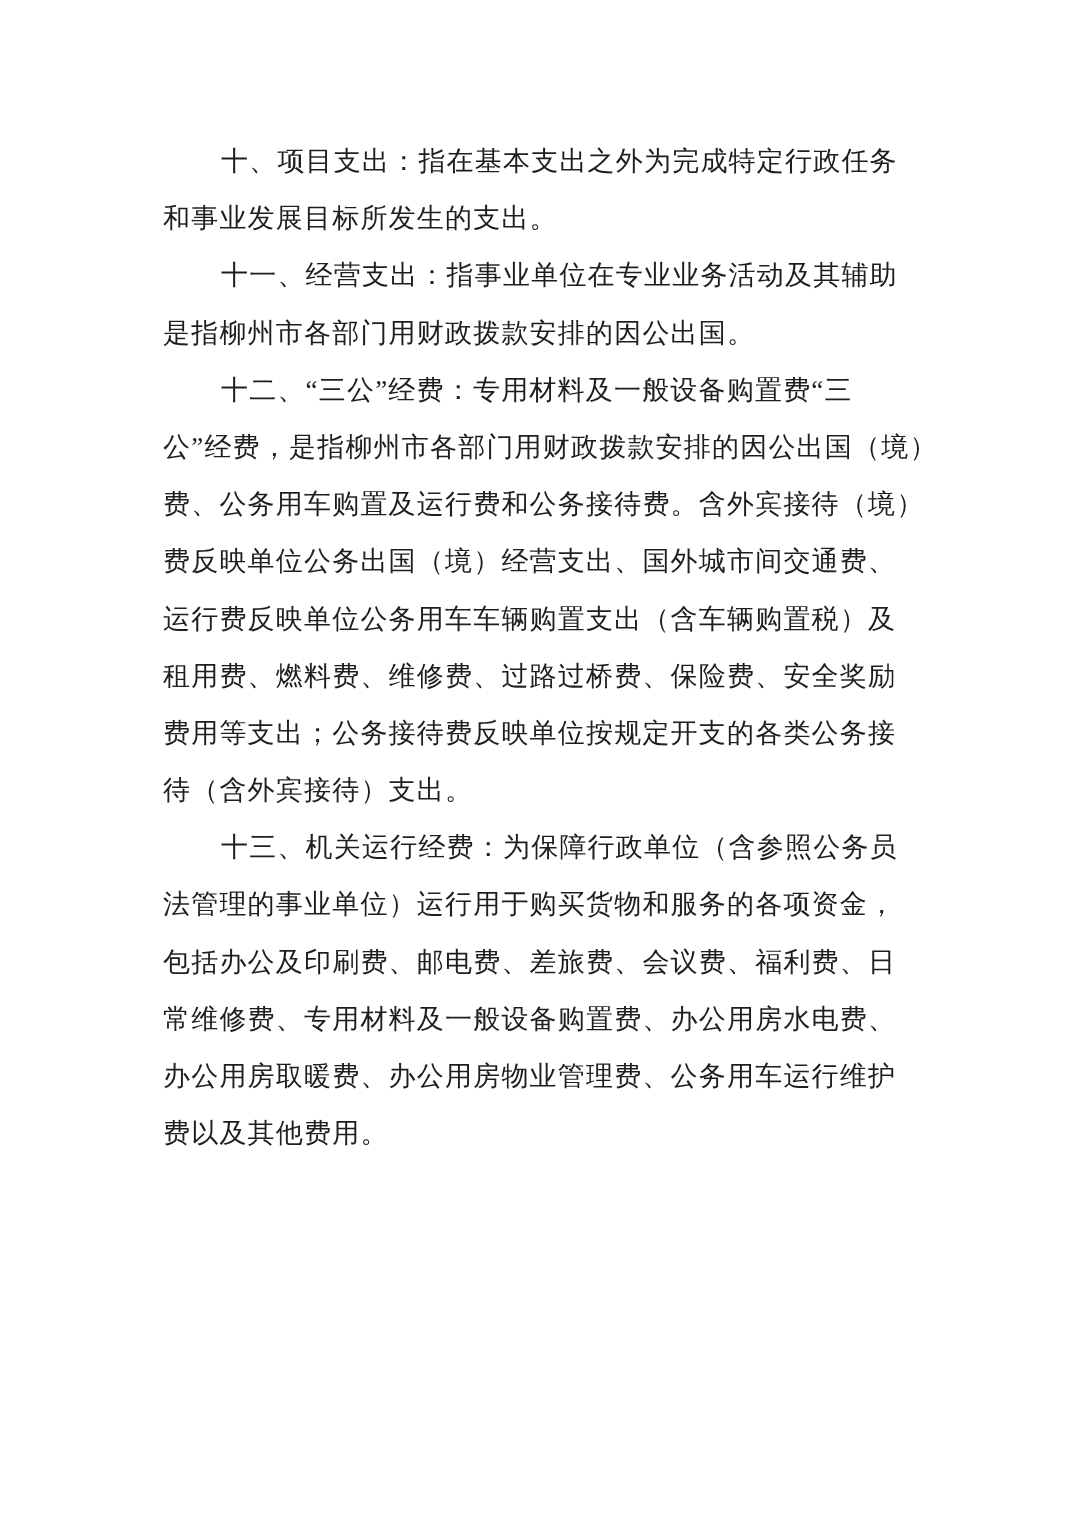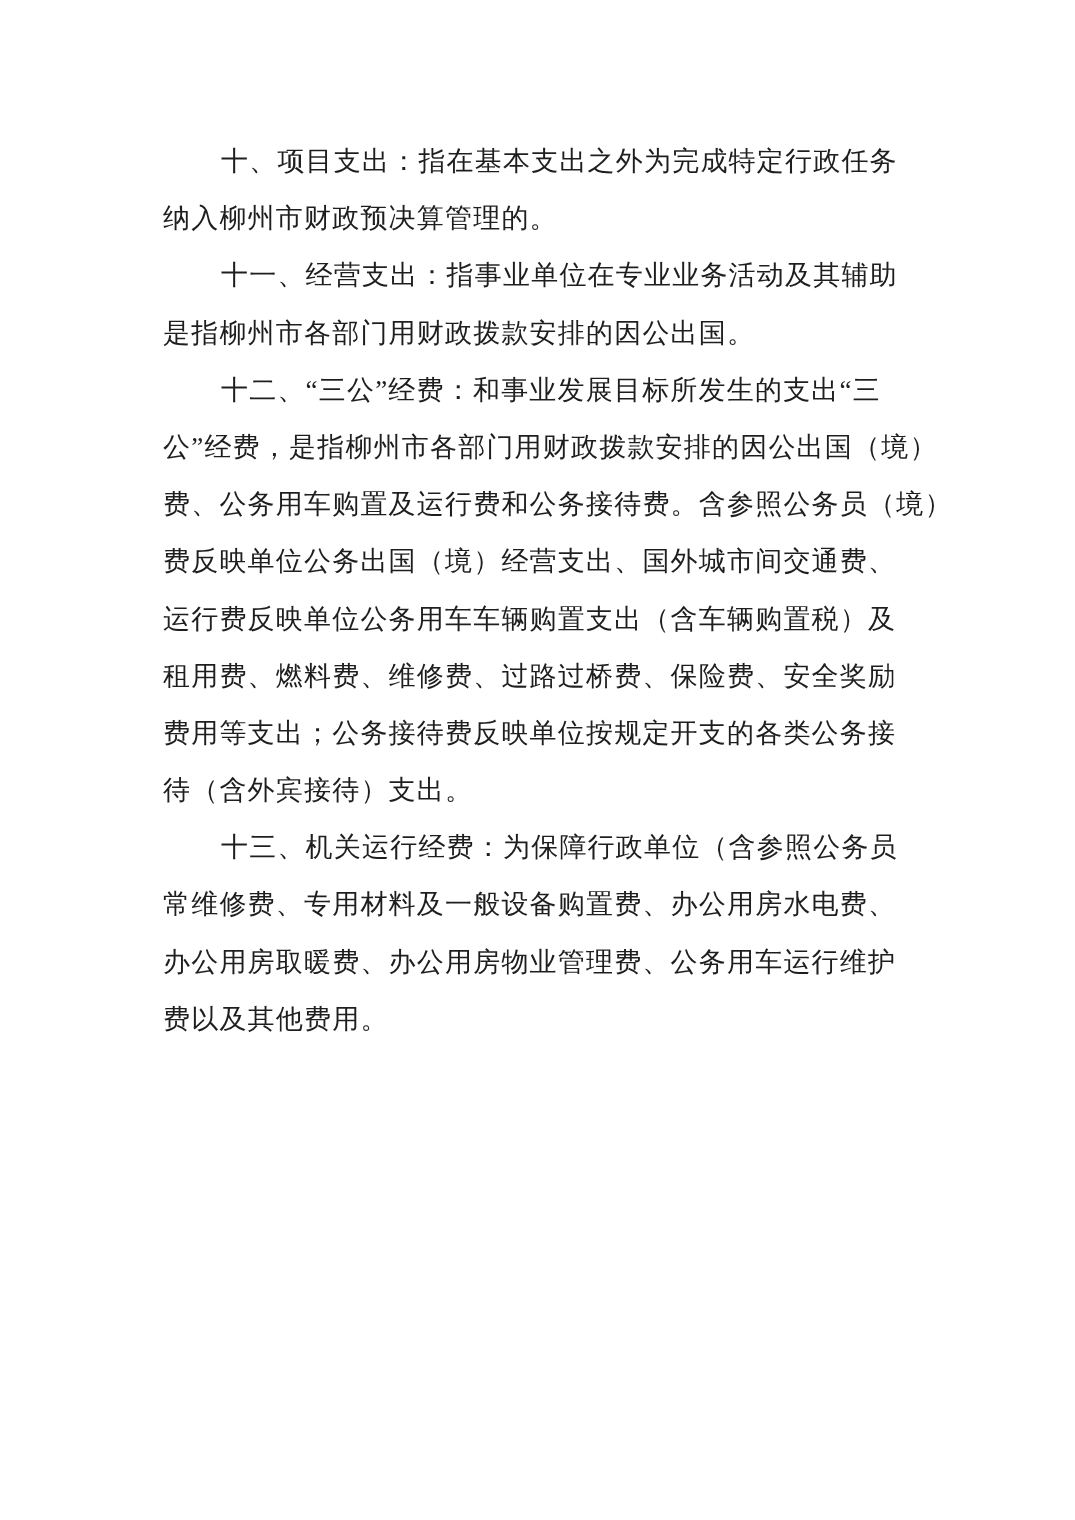--- a/index.html
+++ b/index.html
@@ -35,29 +35,31 @@
   .line.indent {
     padding-left: 58px;
   }
 </style>
 </head>
 <body>
 
 <div class="page">
   <div class="text-block">
     <div class="line indent">十、项目支出：指在基本支出之外为完成特定行政任务</div>
-    <div class="line">纳入柳州市财政预决算管理的。</div>
+    <div class="line">和事业发展目标所发生的支出。</div>
     <div class="line indent">十一、经营支出：指事业单位在专业业务活动及其辅助</div>
     <div class="line">是指柳州市各部门用财政拨款安排的因公出国。</div>
-    <div class="line indent">十二、“三公”经费：和事业发展目标所发生的支出“三</div>
+    <div class="line indent">十二、“三公”经费：专用材料及一般设备购置费“三</div>
     <div class="line">公”经费，是指柳州市各部门用财政拨款安排的因公出国（境）</div>
-    <div class="line">费、公务用车购置及运行费和公务接待费。含参照公务员（境）</div>
+    <div class="line">费、公务用车购置及运行费和公务接待费。含外宾接待（境）</div>
     <div class="line">费反映单位公务出国（境）经营支出、国外城市间交通费、</div>
     <div class="line">运行费反映单位公务用车车辆购置支出（含车辆购置税）及</div>
     <div class="line">租用费、燃料费、维修费、过路过桥费、保险费、安全奖励</div>
     <div class="line">费用等支出；公务接待费反映单位按规定开支的各类公务接</div>
     <div class="line">待（含外宾接待）支出。</div>
     <div class="line indent">十三、机关运行经费：为保障行政单位（含参照公务员</div>
+    <div class="line">法管理的事业单位）运行用于购买货物和服务的各项资金，</div>
+    <div class="line">包括办公及印刷费、邮电费、差旅费、会议费、福利费、日</div>
     <div class="line">常维修费、专用材料及一般设备购置费、办公用房水电费、</div>
     <div class="line">办公用房取暖费、办公用房物业管理费、公务用车运行维护</div>
     <div class="line">费以及其他费用。</div>
   </div>
 </div>
 
 </body></html>

